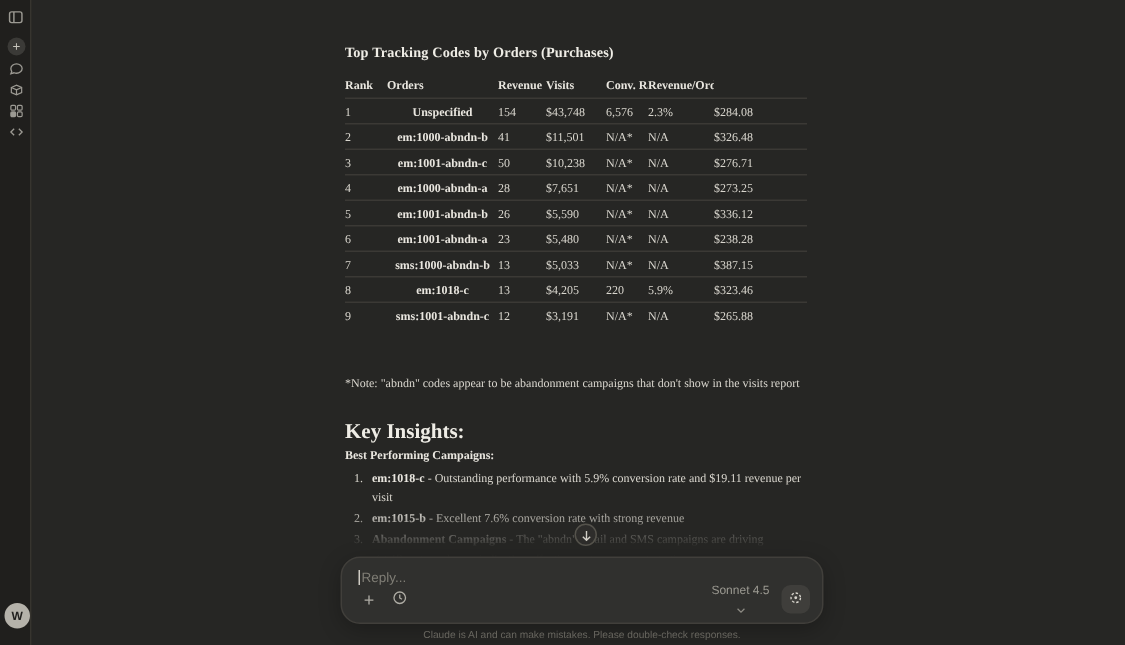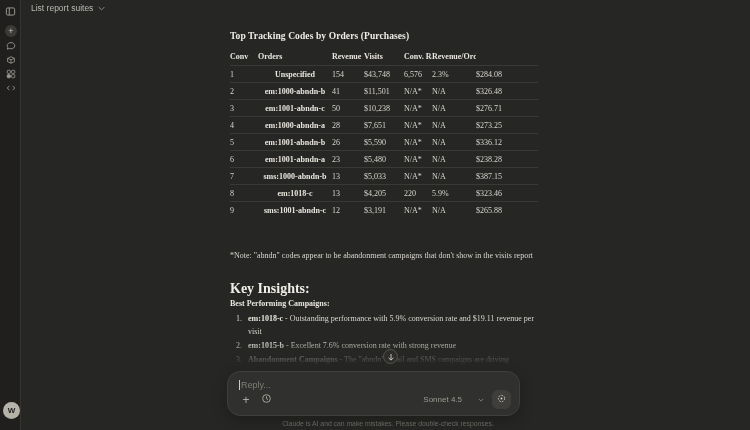--- a/index.html
+++ b/index.html
@@ -55,35 +55,35 @@
   .insights strong { color:#e9e6df; }
 
   
   .fade { position:absolute; left:21px; right:0; top:338px; height:34px; z-index:2;
     background:linear-gradient(to bottom, rgba(38,38,36,0), rgba(38,38,36,.92) 75%, #262624); }
   .scroll-down { position:absolute; left:383px; top:349px; width:15px; height:15px;
     border-radius:50%; background:#2e2d2b; border:1px solid #55534c; color:#d2cfc7;
     z-index:3; display:flex; align-items:center; justify-content:center; cursor:pointer; padding:0; }
 
   
-  .composer { position:absolute; left:227px; top:371px; width:293px; height:45px; z-index:4;
+  .composer { position:absolute; left:227px; top:371px; width:322px; height:45px; z-index:4;
     background:#30302e; border:1px solid #413f3b; border-radius:13px;
     box-shadow:0 4px 14px rgba(0,0,0,.25); }
   .ph-row { position:absolute; left:11px; top:8px; display:flex; align-items:center; }
   .caret { width:1px; height:10px; background:#cfccc4; margin-right:1px; }
   .placeholder { color:#7f7d75; font-size:9px; }
   .controls { position:absolute; left:0; right:0; bottom:6px; height:19px;
     display:flex; align-items:center; padding:0 8px 0 10px; }
   .ctl-btn { background:none; border:none; color:#aeaca4; cursor:pointer; padding:0;
     display:flex; align-items:center; justify-content:center; width:16px; height:16px; }
   .ctl-plus { font-size:12px; line-height:12px; font-family:"Liberation Sans",sans-serif; }
   .spacer { flex:1; }
   .model { background:none; border:none; color:#9b9991; font-size:8px; cursor:pointer;
-    display:flex; align-items:center; gap:16px; margin-right:8px;
-    font-family:"Liberation Sans", sans-serif; }
+    display:flex; align-items:center; gap:4px; margin-right:8px;
+    font-family:"Liberation Sans", sans-serif;flex-direction:column; }
   .voice-btn { width:19px; height:19px; border-radius:6px; background:#3f3e3b; border:none;
     display:flex; align-items:center; justify-content:center; cursor:pointer; }
 
   .disclaimer { position:absolute; left:227px; top:420px; width:322px; text-align:center;
     font-size:6.8px; color:#68665f; z-index:5; }
 </style>
 </head>
 <body>
 
 <div class="app">
@@ -127,36 +127,26 @@
       <span>
         <svg width="10" height="10" viewBox="0 0 16 16" fill="none" stroke="#9c9a93" stroke-width="1.4">
           <polyline points="5.5,4.5 2,8 5.5,11.5"></polyline>
             <polyline points="10.5,4.5 14,8 10.5,11.5"></polyline>
         </svg>
       </span>
     </button>
     <div class="avatar">W</div>
   </aside>
 
-  <header class="topbar">
-    <button class="convo-title">
-      <span>List report suites</span>
-      <span>
-        <svg width="7" height="5" viewBox="0 0 10 7" fill="none" stroke="#8f8d86" stroke-width="1.4">
-          <polyline points="1,1.5 5,5.5 9,1.5"></polyline>
-        </svg>
-      </span>
-    </button>
-  </header>
 
   <section class="content">
     <h2 class="msg-title">Top Tracking Codes by Orders (Purchases)</h2>
     <div class="table" id="table">
         <div class="trow head">
-          <div class="tcell">Conv</div>
+          <div class="tcell">Rank</div>
           <div class="tcell">Orders</div>
           <div class="tcell">Revenue</div>
           <div class="tcell">Visits</div>
           <div class="tcell">Conv. Rate</div>
           <div class="tcell">Revenue/Order</div>
         </div>
         <div class="trow">
           <div class="tcell">1</div>
           <div class="tcell code">Unspecified</div>
           <div class="tcell">154</div>

